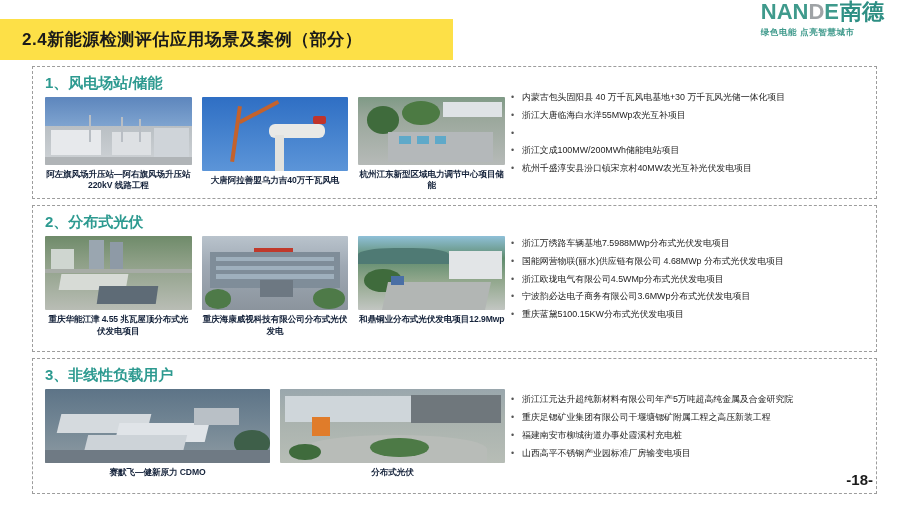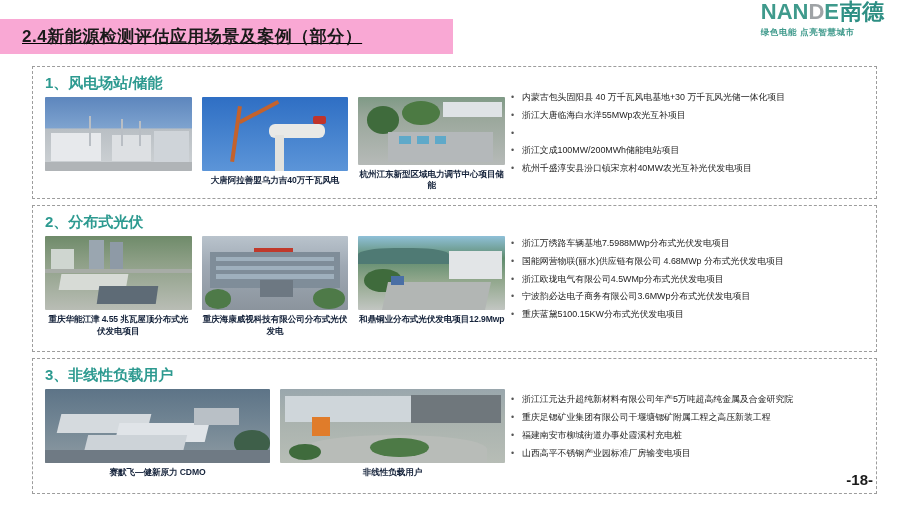--- a/index.html
+++ b/index.html
@@ -12,23 +12,23 @@
   .slide {
     position: relative;
     width: 906px; height: 513px;
     background: #ffffff;
   }
 
   
   .title-band {
     position: absolute;
     left: 0; top: 19px;
-    width: 453px; height: 35px;
-    background: #f9a8d4;
-    display: flex; align-items: center; text-decoration: underline;
+    width: 453px; height: 41px;
+    background: #fde047;
+    display: flex; align-items: center;
   }
   .title-text {
     padding-left: 22px;
     font-size: 17px;
     font-weight: bold;
     color: #1a1a1a;
     letter-spacing: .5px;
     white-space: nowrap;
   }
 
@@ -185,20 +185,21 @@
           <div class="thumb">
             <div class="thumb-img ph" style="background:linear-gradient(#5d86bd 0%,#7ea3cf 42%,#b9bfc4 43%,#cfd3d6 100%);">
               <div class="blk" style="left:4%;top:48%;width:34%;height:38%;"></div>
               <div class="blk" style="left:46%;top:52%;width:26%;height:34%;background:#dde0e3;"></div>
               <div class="blk2" style="left:74%;top:46%;width:24%;height:42%;"></div>
               <div class="pole" style="left:30%;top:26%;width:2px;height:40%;"></div>
               <div class="pole" style="left:52%;top:30%;width:2px;height:36%;"></div>
               <div class="pole" style="left:64%;top:33%;width:2px;height:33%;"></div>
               <div class="road" style="left:0;bottom:0;width:100%;height:12%;background:#b0b4b7;"></div>
             </div>
+            <div class="thumb-cap">阿左旗风场升压站—阿右旗风场升压站 220kV 线路工程</div>
           </div>
 
           <div class="thumb">
             <div class="thumb-img ph" style="background:linear-gradient(#2f6fc4 0%,#5c95d8 100%);">
               <div class="crane" style="left:22%;top:12%;width:4px;height:76%;transform:rotate(8deg);"></div>
               <div class="crane" style="left:24%;top:18%;width:30%;height:4px;transform:rotate(-28deg);"></div>
               <div class="nac" style="left:46%;top:36%;width:38%;height:20%;"></div>
               <div class="pole" style="left:50%;top:52%;width:9px;height:48%;background:#e2e2de;"></div>
               <div class="blk" style="left:76%;top:26%;width:9%;height:11%;background:#c0342b;border-radius:2px;"></div>
             </div>
@@ -330,21 +331,21 @@
 
           <div class="thumb">
             <div class="thumb-img ph" style="background:linear-gradient(#9aa7ad 0%,#a9b2ae 40%,#b7bdb6 100%);">
               <div class="blk" style="left:2%;top:10%;width:56%;height:34%;background:#cfd6da;"></div>
               <div class="blk2" style="left:58%;top:8%;width:40%;height:38%;background:#6f777c;"></div>
               <div class="blk" style="left:14%;top:38%;width:8%;height:26%;background:#e07c2a;"></div>
               <div class="road" style="left:10%;top:62%;width:82%;height:38%;background:#b8bcb8;border-radius:50% 50% 0 0;"></div>
               <div class="tree" style="left:40%;top:66%;width:26%;height:26%;background:#4d7a46;border-radius:50%;"></div>
               <div class="tree" style="left:4%;top:74%;width:14%;height:22%;background:#3f6b3c;"></div>
             </div>
-            <div class="thumb-cap">非线性负载用户</div>
+            <div class="thumb-cap">分布式光伏</div>
           </div>
 
 
         </div>
       </div>
       <div class="sec-right">
         <div class="bullet">
             <span class="dot">•</span>
             <span>浙江江元达升超纯新材料有限公司年产5万吨超高纯金属及合金研究院</span>
           </div>

